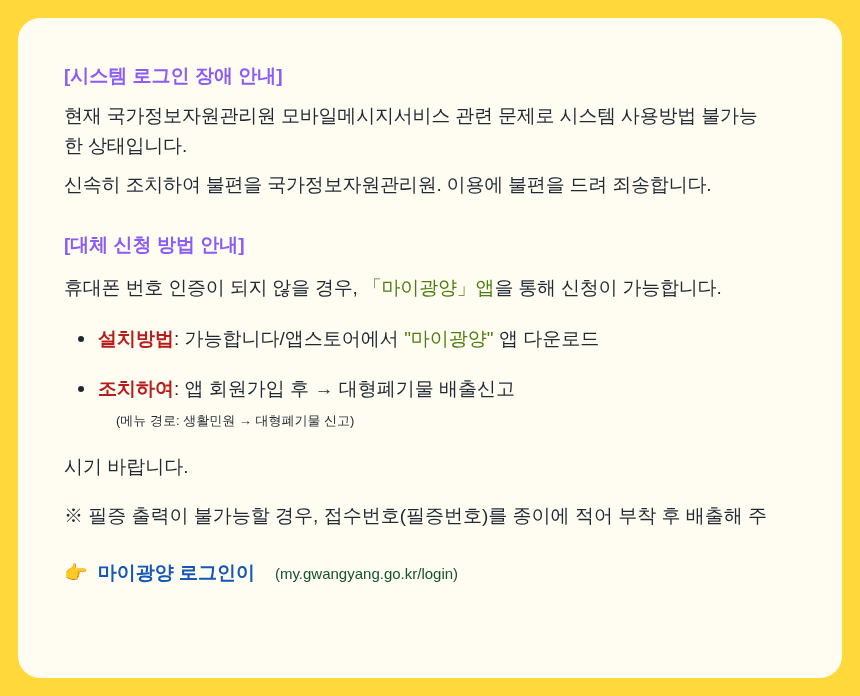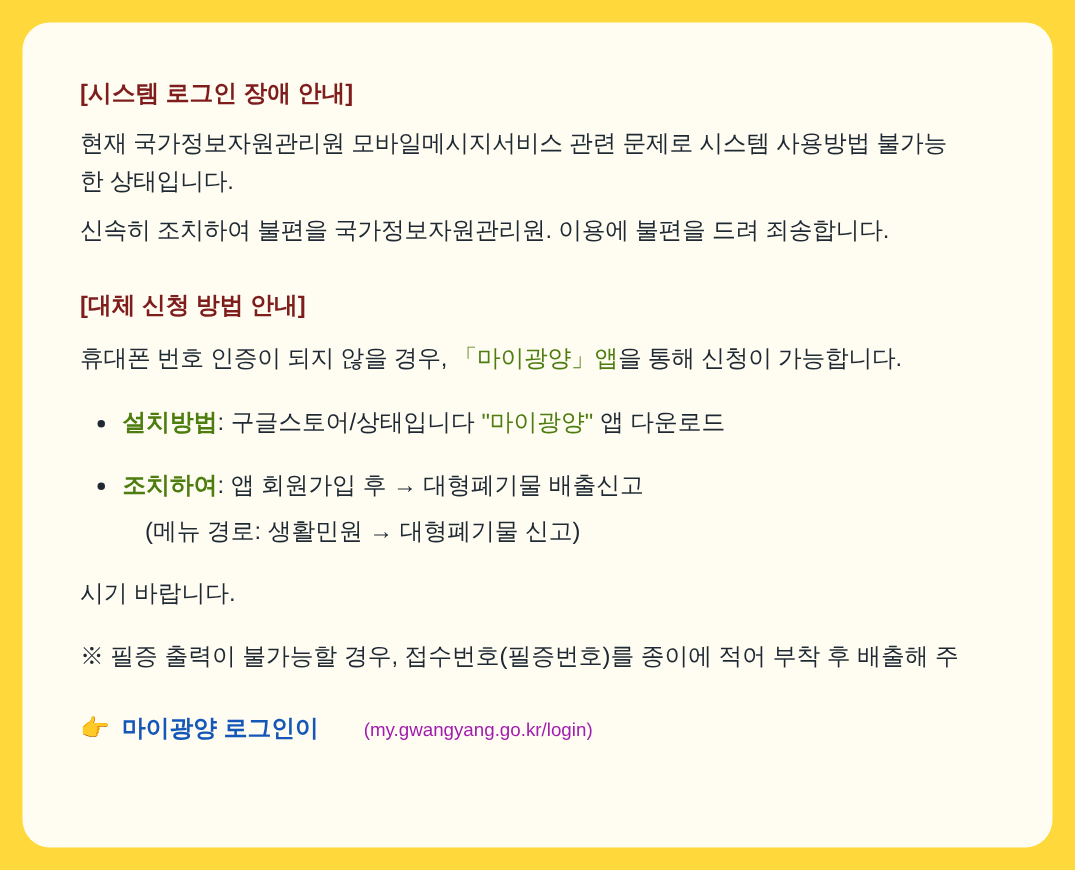--- a/index.html
+++ b/index.html
@@ -18,21 +18,21 @@
     left: 18px;
     top: 18px;
     width: 824px;
     height: 660px;
     background: #FFFDF2;
     border-radius: 22px;
     box-sizing: border-box;
     padding: 44px 46px 0 46px;
   }
   .heading {
-    color: #7f1d1d;
+    color: #8b5cf6;
     font-weight: bold;
     font-size: 19px;
     line-height: 1.5;
     margin: 0 0 10px 0;
   }
   .heading.second {
     margin-top: 30px;
     margin-bottom: 14px;
   }
   .para {
@@ -72,29 +72,29 @@
     content: "";
     position: absolute;
     left: 14px;
     top: 12px;
     width: 6px;
     height: 6px;
     border-radius: 50%;
     background: #1F2933;
   }
   .step-label {
-    color: #4d7c0f;
+    color: #b91c1c;
     font-weight: bold;
   }
   .sub-line {
     display: block;
     margin-top: 6px;
     margin-left: 18px;
     color: #1F2933;
-    font-size: 19px;
+    font-size: 13px;
   }
   .note {
     margin-top: 16px;
     color: #1F2933;
     font-size: 19px;
     line-height: 1.62;
   }
   .link-row {
     display: flex;
     align-items: baseline;
@@ -105,23 +105,23 @@
     margin-right: 10px;
     line-height: 1;
   }
   .link-text {
     color: #1457B8;
     font-weight: bold;
     font-size: 19px;
     text-decoration: none;
   }
   .link-url {
-    color: #a21caf;
+    color: #14532d;
     font-size: 15px;
-    margin-left: 36px;
+    margin-left: 20px;
   }
 </style>
 </head>
 <body>
 
 <div class="notice-card">
 
   <p class="heading">[시스템 로그인 장애 안내]</p>
 
   <p class="para tight">현재 국가정보자원관리원 모바일메시지서비스 관련 문제로 시스템 사용방법 불가능</p>
@@ -129,21 +129,21 @@
   <p class="para second-line">신속히 조치하여 불편을 국가정보자원관리원. 이용에 불편을 드려 죄송합니다.</p>
 
   <p class="heading second">[대체 신청 방법 안내]</p>
 
   <p class="para method-intro">
     <span>휴대폰 번호 인증이 되지 않을 경우, </span><span class="blue-strong">「마이광양」앱</span><span>을 통해 신청이 가능합니다.</span>
   </p>
 
   <ul class="steps">
     <li>
-      <span class="step-label">설치방법</span><span>: 구글스토어/상태입니다 </span><span class="blue-strong">"마이광양"</span><span> 앱 다운로드</span>
+      <span class="step-label">설치방법</span><span>: 가능합니다/앱스토어에서 </span><span class="blue-strong">"마이광양"</span><span> 앱 다운로드</span>
     </li>
     <li>
       <span class="step-label">조치하여</span><span>: 앱 회원가입 후 → 대형폐기물 배출신고</span>
       <span class="sub-line">(메뉴 경로: 생활민원 → 대형폐기물 신고)</span>
     </li>
   </ul>
 
   <p class="note" style="margin-top:0">시기 바랍니다.</p>
   <p class="note">※ 필증 출력이 불가능할 경우, 접수번호(필증번호)를 종이에 적어 부착 후 배출해 주</p>
 

